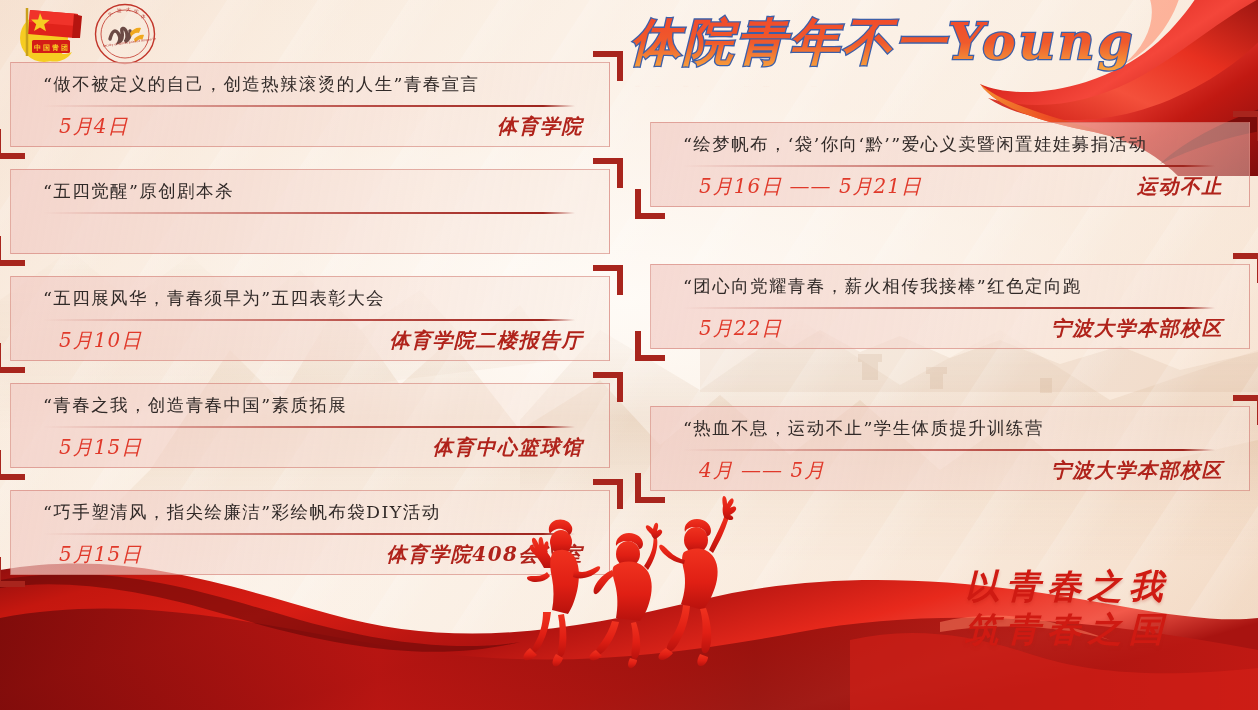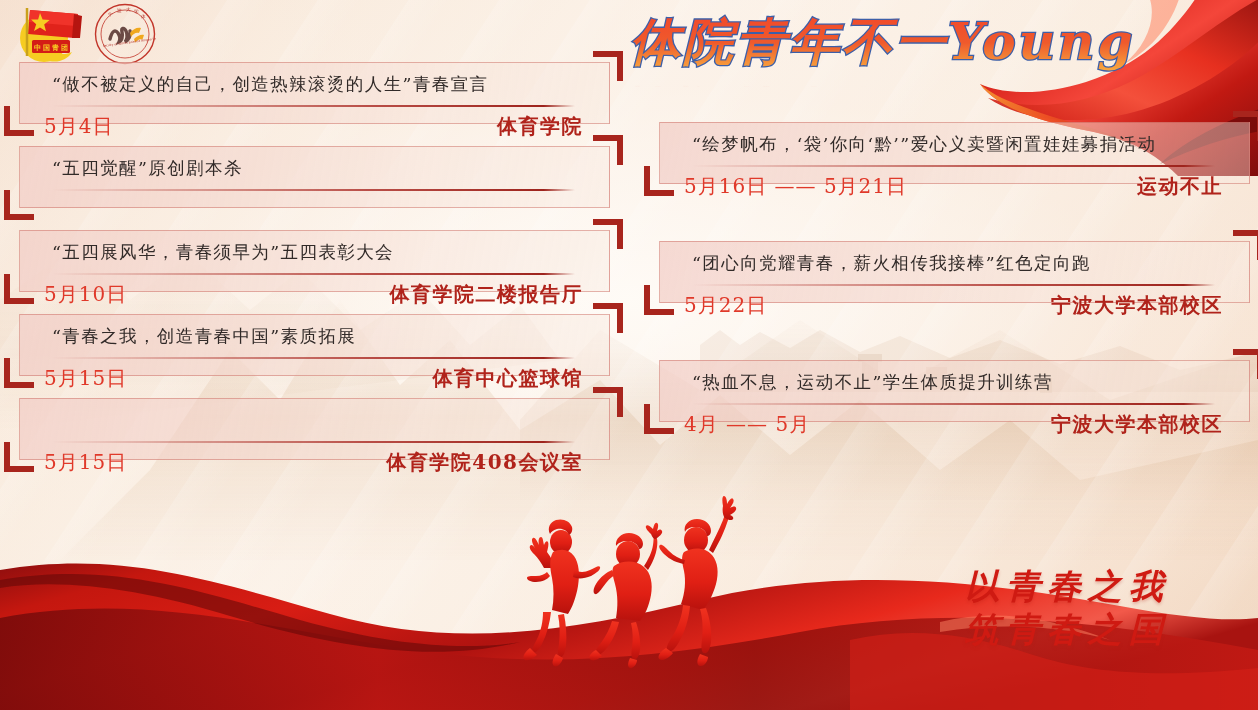--- a/index.html
+++ b/index.html
@@ -39,42 +39,41 @@
   }
   .headline svg { display:block; }
 
   
   .col { position:absolute; }
   .col-left  { left:10px;  top:62px;  width:600px; }
   .col-right { left:650px; top:122px; width:600px; }
 
   .card {
     position:relative;
-    height:62px;
+    height:85px;
     margin-bottom:22px;
     padding:11px 22px 0 32px;
     background:linear-gradient(100deg, rgba(242,205,198,0.72) 0%, rgba(243,212,203,0.60) 35%, rgba(247,226,216,0.50) 70%, rgba(248,232,222,0.42) 100%);
     border:1px solid rgba(196,86,76,0.42);
-    margin-left:9px;
   }
   .card-title {
     font-family:"DejaVu Serif","Liberation Serif",serif;
     font-size:17.5px;
     color:#312a28;
     letter-spacing:1.4px;
     white-space:nowrap;
     line-height:1.25;
   }
   .card-rule {
     position:absolute; left:32px; right:34px; top:42px; height:2px;
     background:linear-gradient(90deg, rgba(168,36,30,0) 0%, rgba(168,36,30,0.30) 22%, rgba(168,36,30,0.78) 60%, #9e241d 94%, rgba(158,36,29,0) 100%);
   }
   .card-foot {
-    position:absolute; left:24px; right:26px; top:50px;
-    display:flex; align-items:center; justify-content:space-between;
+    position:absolute; left:48px; right:26px; top:50px;
+    display:flex; align-items:center; justify-content:space-between;font-style:italic;
   }
   .card-date {
     font-family:"DejaVu Serif","Liberation Serif",serif;
     font-size:20px; color:#e0392a; letter-spacing:1px; white-space:nowrap;
   }
   .card-venue {
     font-family:"DejaVu Serif","Liberation Serif",serif;
     font-weight:bold;
     font-size:20px; color:#b0231b; letter-spacing:1.5px; white-space:nowrap;
   }
@@ -278,20 +277,21 @@
     <div class="card-rule"></div>
     <div class="card-foot">
       <span class="card-date">5月15日</span>
       <span class="card-venue">体育中心篮球馆</span>
     </div>
   </div>
 
   <div class="card">
     <div class="brk brk-tr"></div>
     <div class="brk brk-bl"></div>
+    <div class="card-title">“巧手塑清风，指尖绘廉洁”彩绘帆布袋DIY活动</div>
     <div class="card-rule"></div>
     <div class="card-foot">
       <span class="card-date">5月15日</span>
       <span class="card-venue">体育学院408会议室</span>
     </div>
   </div>
 
 </div>
 
 <div class="col col-right">

